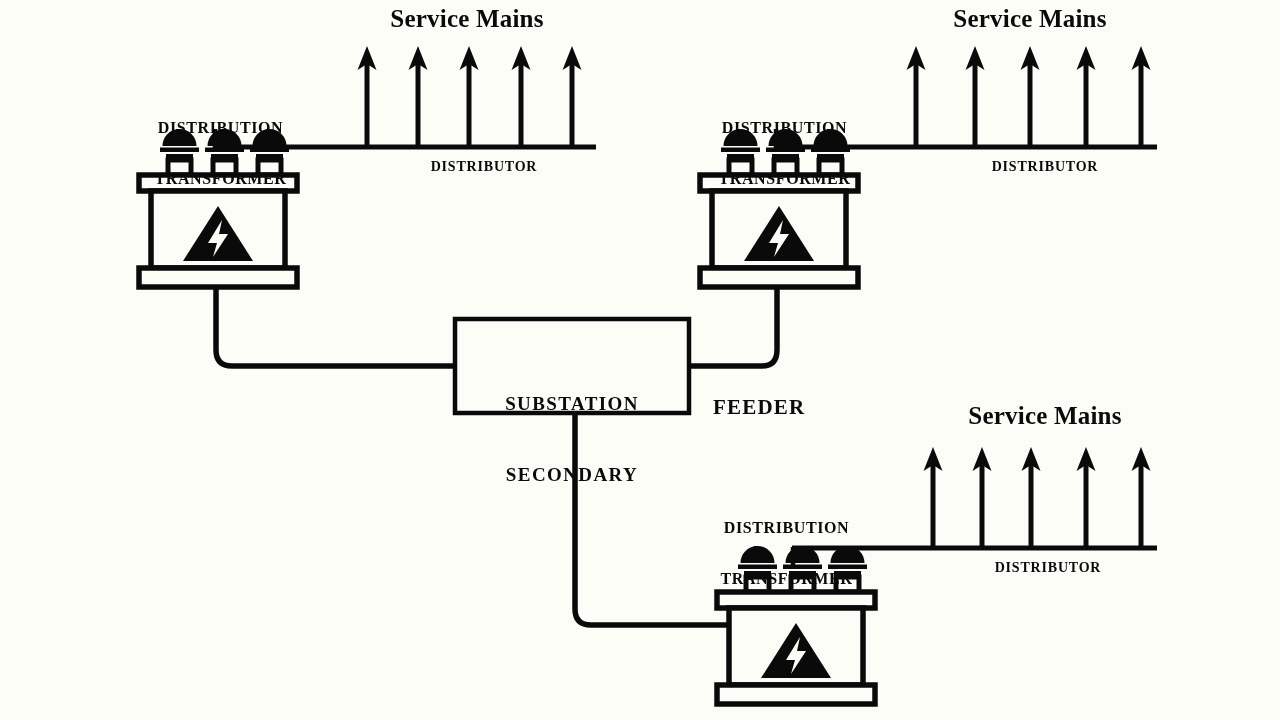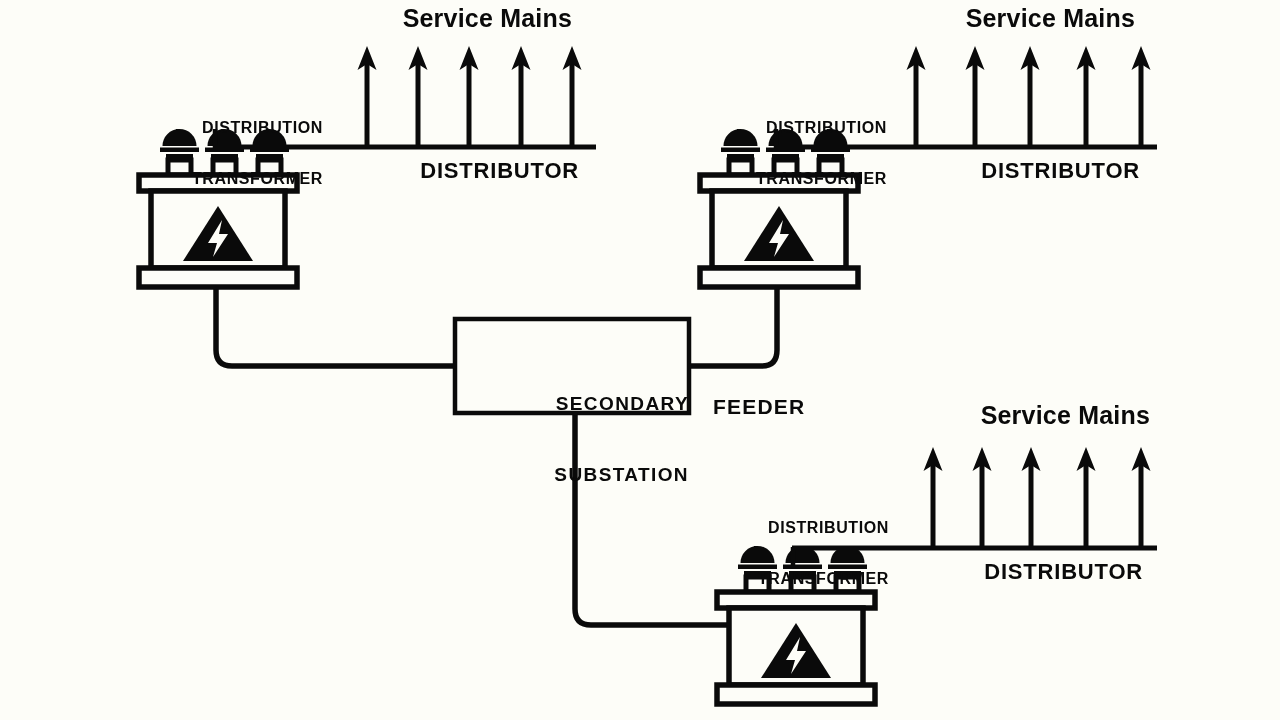--- a/index.html
+++ b/index.html
@@ -19,36 +19,36 @@
   #diagram-svg {
     position: absolute;
     left: 0;
     top: 0;
     width: 1280px;
     height: 720px;
   }
   .lbl {
     position: absolute;
     color: #0a0a0a;
-    font-family: Liberation Sans, sans-serif;
+    font-family: Liberation Serif, serif;
     font-weight: bold;
     white-space: pre;
     line-height: 1.08;
-    text-align: right;
+    text-align: center;
   }
   .lbl-caps {
     font-size: 16px;
     letter-spacing: 0.6px;
   }
   .lbl-mains {
     font-size: 25px;
     letter-spacing: 0.2px;
   }
   .lbl-distributor {
-    font-size: 22px;
+    font-size: 14px;
     letter-spacing: 0.8px;
   }
   .lbl-feeder {
     font-size: 21px;
     letter-spacing: 1.2px;
   }
   .lbl-substation {
     font-size: 19px;
     letter-spacing: 1.4px;
     line-height: 1.25;
@@ -145,22 +145,22 @@
       <line x1="792" y1="548" x2="1157" y2="548" stroke="#0a0a0a" stroke-width="5"></line>
       <use href="#smarrow" x="933" y="548"></use>
       <use href="#smarrow" x="982" y="548"></use>
       <use href="#smarrow" x="1031" y="548"></use>
       <use href="#smarrow" x="1086" y="548"></use>
       <use href="#smarrow" x="1141" y="548"></use>
     </g>
   </svg>
 
   <div class="lbl lbl-substation" style="left:455px; top:344px; width:234px;">
+    <div>SUBSTATION</div>
     <div>SECONDARY</div>
-    <div>SUBSTATION</div>
   </div>
 
   <div class="lbl lbl-feeder" style="left:713px; top:396px;">FEEDER</div>
 
   <div class="lbl lbl-caps" style="left:118px; top:84px; width:205px;">
     <div>DISTRIBUTION</div>
     <div>TRANSFORMER</div>
   </div>
   <div class="lbl lbl-mains" style="left:362px; top:5px; width:210px;">Service Mains</div>
   <div class="lbl lbl-distributor" style="left:389px; top:159px; width:190px;">DISTRIBUTOR</div>

